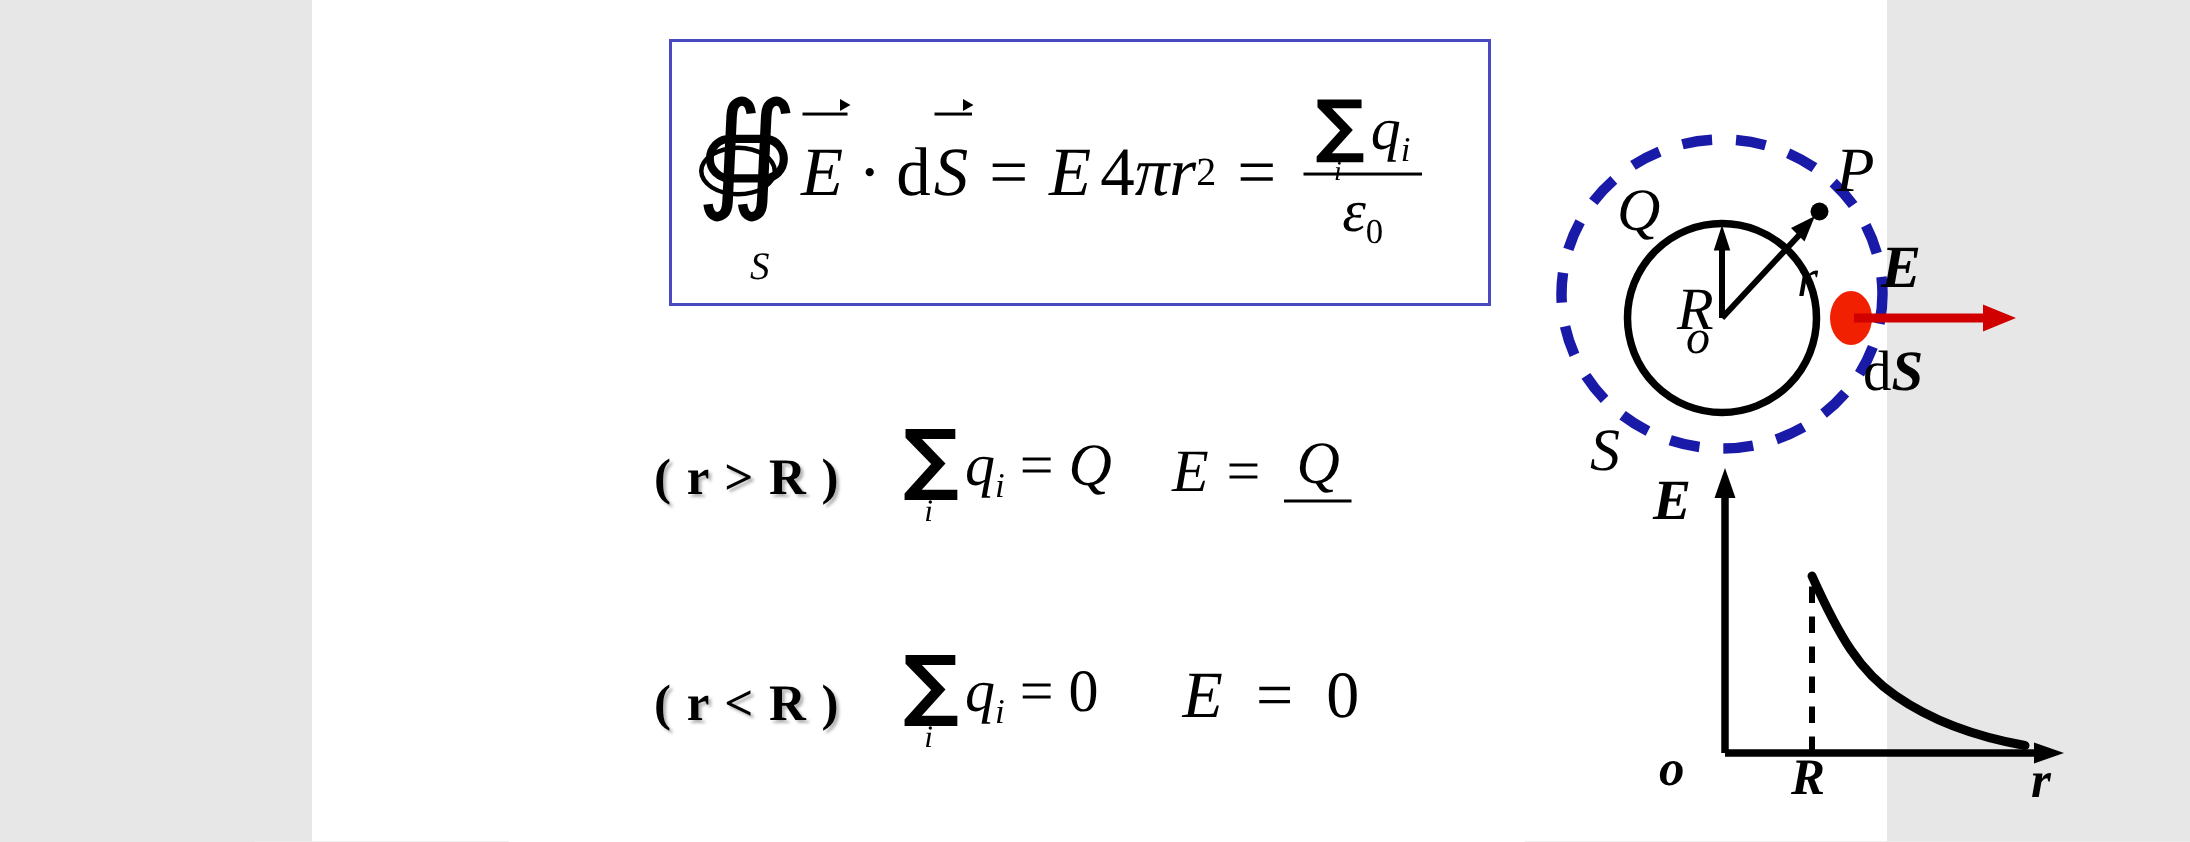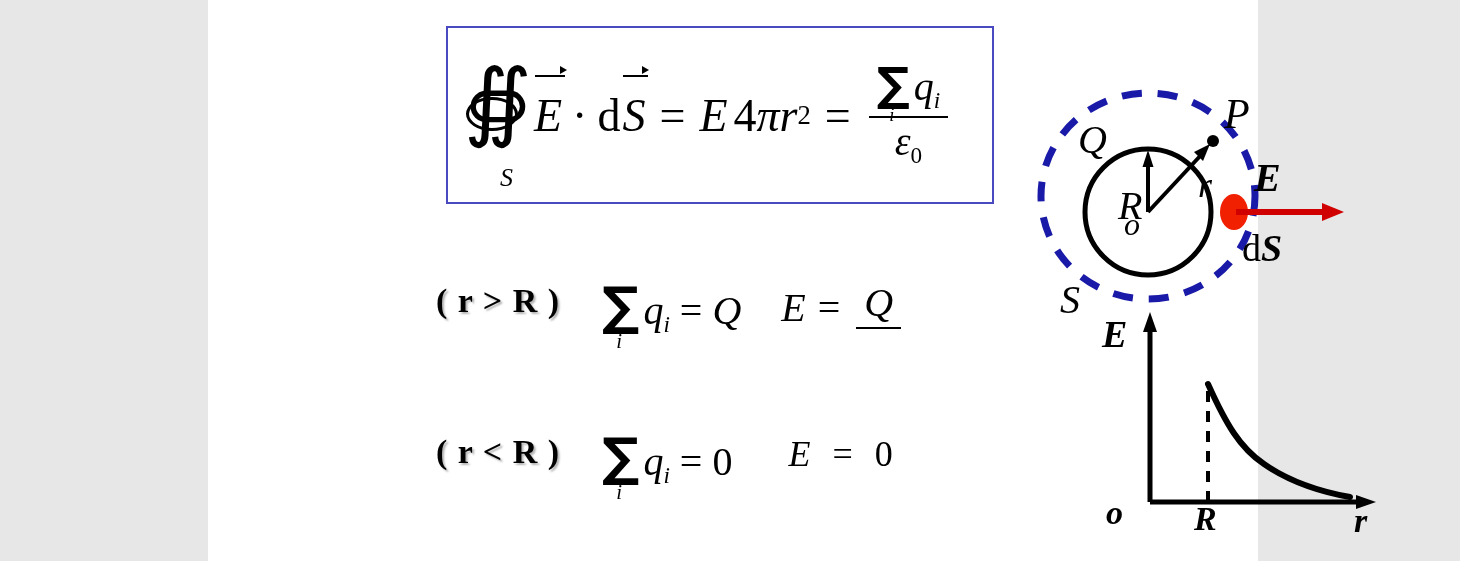--- a/index.html
+++ b/index.html
@@ -112,21 +112,21 @@
   .bigsum .isub {
     position: absolute;
     left: 38%; top: 100%;
     font-family: "Liberation Serif", serif;
     font-style: italic;
     font-weight: normal;
     font-size: 0.40em;
   }
 
   
-  .caserow { position: absolute; display: flex; align-items: flex-start; }
+  .caserow { position: absolute; display: flex; align-items: flex-end; }
   .caselabel { font-weight: bold; font-size: 34px; letter-spacing: 1px; }
 
   
   #sphere { position: absolute; left: 806px; top: 78px; width: 360px; height: 250px; }
 
   
   #graph { position: absolute; left: 890px; top: 296px; width: 300px; height: 250px; }
 
   .lbl { position: absolute; white-space: nowrap; }
 </style>
@@ -189,21 +189,21 @@
       </span>
     </div>
 
     <div class="caserow" style="left:228px; top:433px;">
       <span class="math caselabel emboss">( r &lt; R )</span>
 
       <span class="math" style="font-size:40px; margin-left:42px;">
         <span class="bigsum" style="font-size:52px"><span>∑</span><span class="isub">i</span></span><span class="it" style="margin-left:4px">q</span><span class="sub">i</span><span style="margin:0 10px">=</span><span class="up">0</span>
       </span>
 
-      <span class="math" style="font-size:36px; margin-left:56px;">
+      <span class="math" style="font-size:44px; margin-left:56px;">
         <span class="it">E</span><span style="margin:0 22px">=</span><span class="up">0</span>
       </span>
     </div>
 
     <div id="sphere">
       <svg width="360" height="250" viewBox="0 0 360 250">
 
         <ellipse cx="134" cy="118" rx="107" ry="103" fill="none" stroke="#1a1aa8" stroke-width="7" stroke-dasharray="20 16" stroke-linecap="butt"></ellipse>
 
         <circle cx="134" cy="134" r="63" fill="none" stroke="#000" stroke-width="5"></circle>

